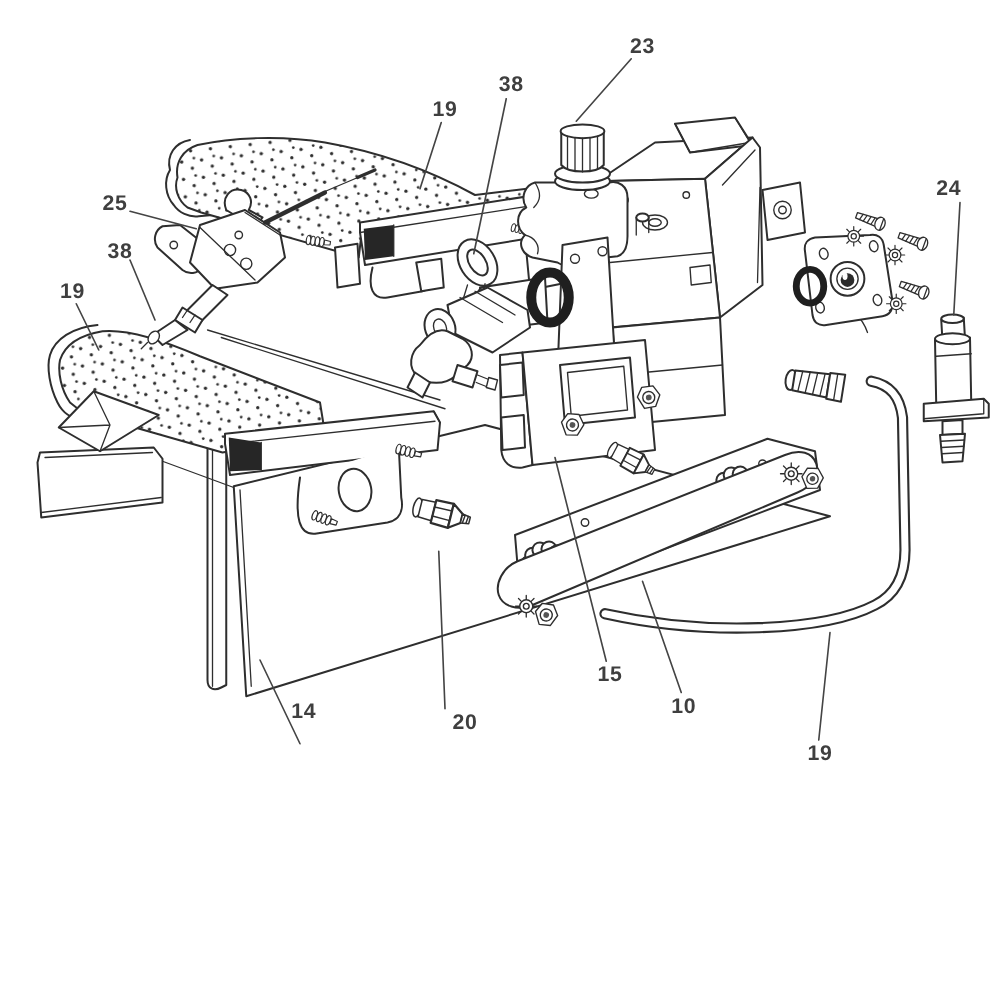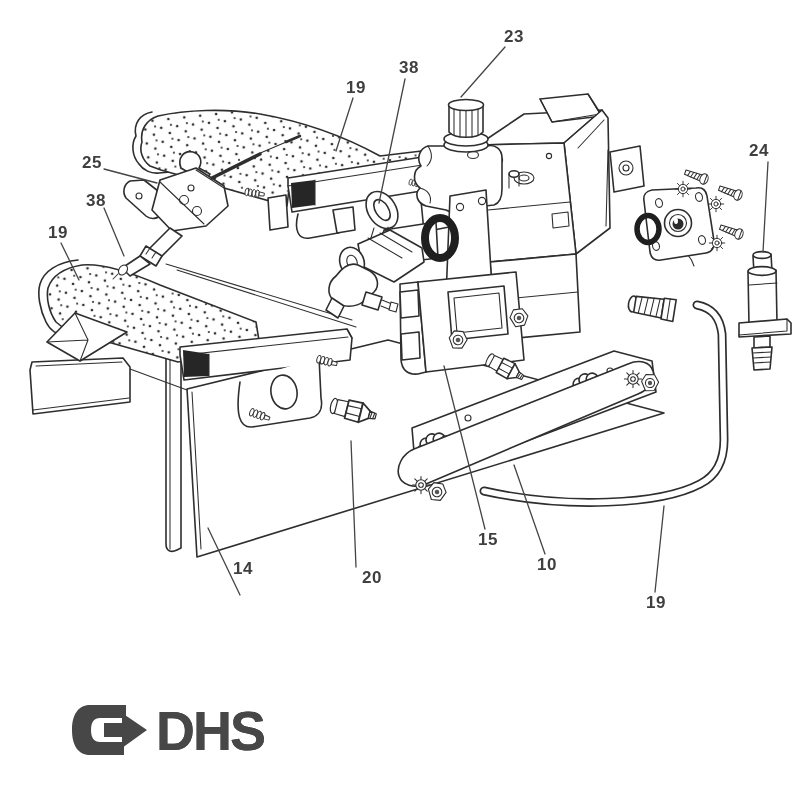--- a/index.html
+++ b/index.html
@@ -293,21 +293,14 @@
   <span class="callout" style="left:92px;top:163px">25</span>
   <span class="callout" style="left:96px;top:201px">38</span>
   <span class="callout" style="left:58px;top:233px">19</span>
   <span class="callout" style="left:759px;top:151px">24</span>
   <span class="callout" style="left:243px;top:569px">14</span>
   <span class="callout" style="left:372px;top:578px">20</span>
   <span class="callout" style="left:488px;top:540px">15</span>
   <span class="callout" style="left:547px;top:565px">10</span>
   <span class="callout" style="left:656px;top:603px">19</span>
 
-  <div id="logo">
-    <svg width="82" height="58" viewBox="0 0 82 58">
-      <path fill="#474747" d="M20,3 L56,3 L56,16 L30,16 C24,16 21,20 21,28 C21,36 24,40 30,40 L54,40 L54,53 L20,53 C8,53 2,43 2,28 C2,13 8,3 20,3 Z"></path>
-      <path fill="#474747" d="M34,21 L52,21 L52,11 L77,28 L52,46 L52,35 L34,35 Z"></path>
-    </svg>
-    <span class="logo-text">DHS</span>
-  </div>
 
 </div>
 
 </body></html>

